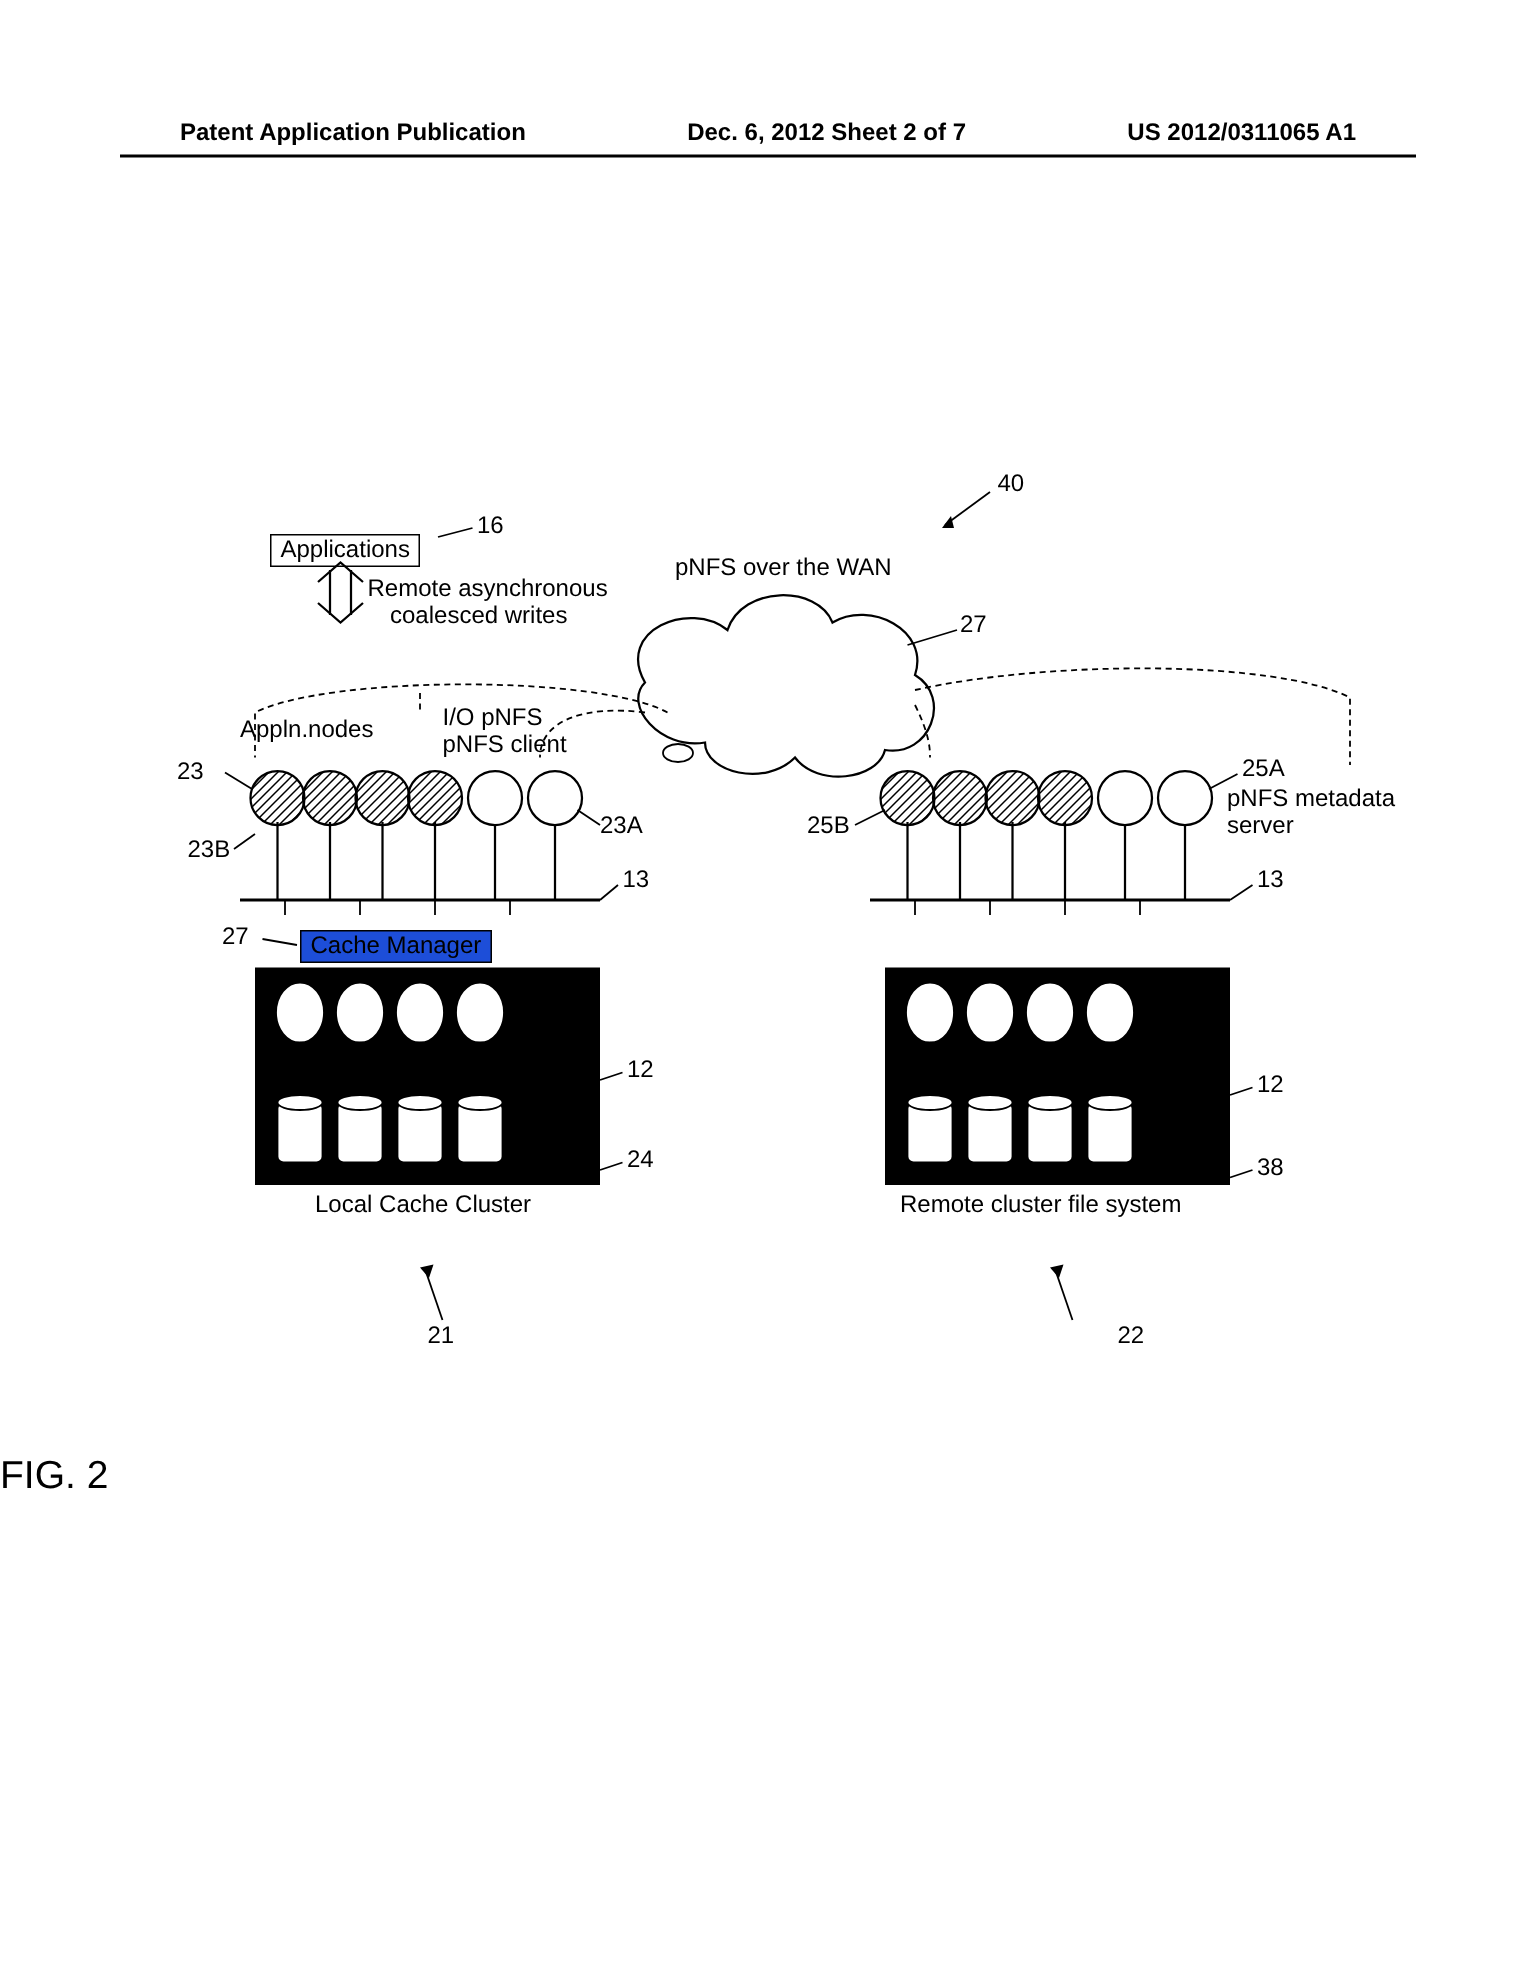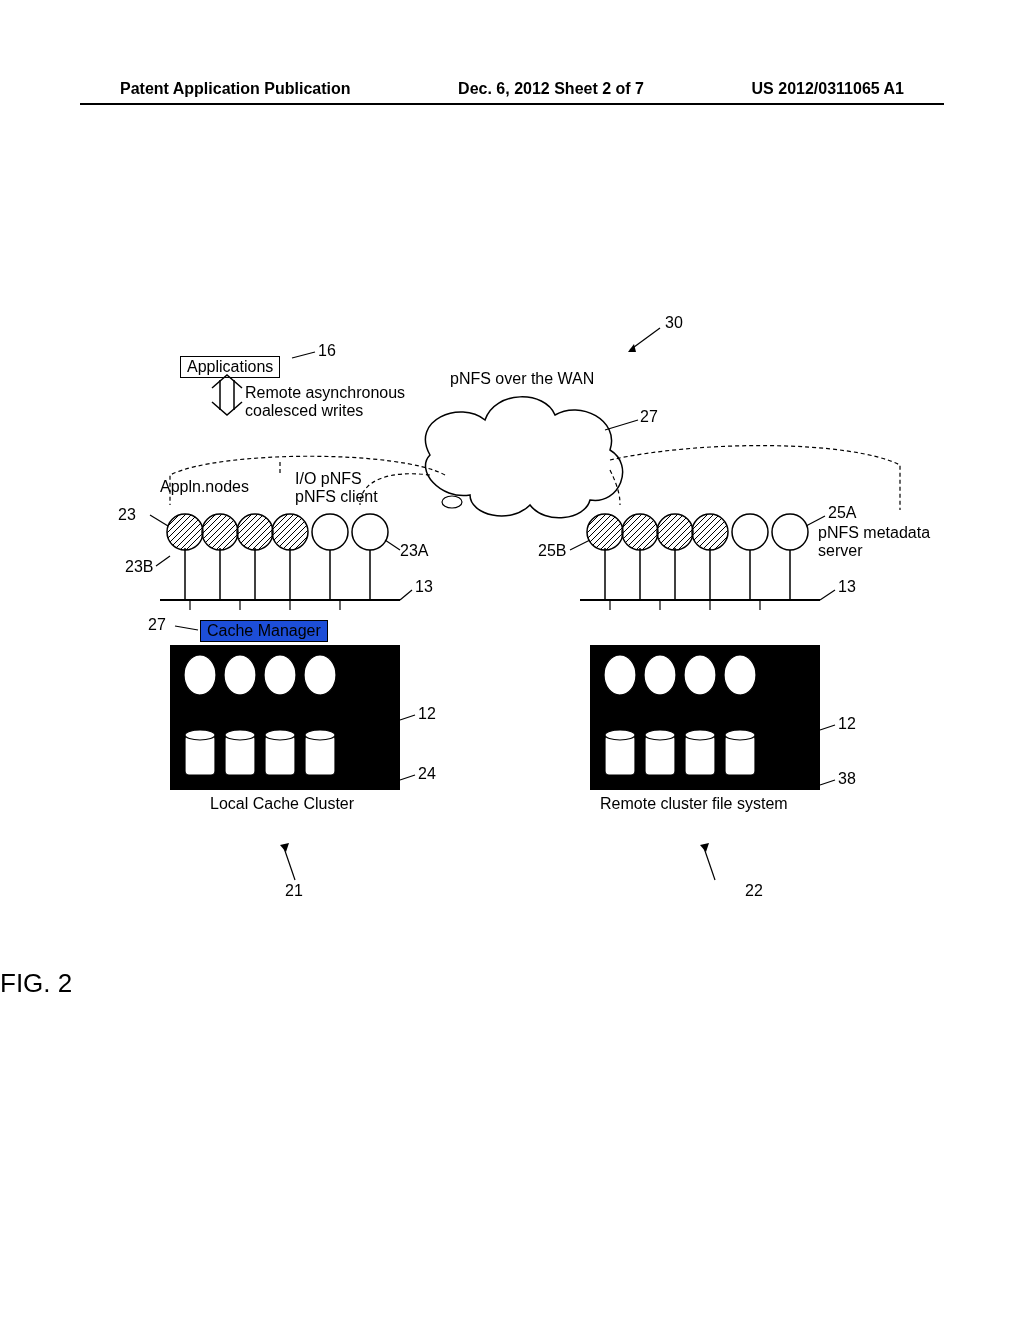--- a/index.html
+++ b/index.html
@@ -274,25 +274,25 @@
     </svg>
 
     
     <div class="abs appbox" style="left:80px; top:56px;">
       <span>Applications</span>
     </div>
     <span class="abs lbl" style="left:218px; top:42px;">16</span>
 
     
     <span class="abs lbl" style="left:145px; top:84px;">Remote asynchronous</span>
-    <span class="abs lbl" style="left:145px; top:102px;">coalesced writes</span>
+    <span class="abs lbl" style="left:160px; top:102px;">coalesced writes</span>
 
     
     <span class="abs lbl" style="left:350px; top:70px;">pNFS over the WAN</span>
-    <span class="abs lbl" style="left:565px; top:14px;">30</span>
+    <span class="abs lbl" style="left:565px; top:14px;">40</span>
     <span class="abs lbl" style="left:540px; top:108px;">27</span>
 
     
     <span class="abs lbl" style="left:60px; top:178px;">Appln.nodes</span>
     <span class="abs lbl" style="left:195px; top:170px;">I/O pNFS</span>
     <span class="abs lbl" style="left:195px; top:188px;">pNFS client</span>
     <span class="abs lbl" style="left:18px; top:206px;">23</span>
     <span class="abs lbl" style="left:25px; top:258px;">23B</span>
     <span class="abs lbl" style="left:300px; top:242px;">23A</span>
     <span class="abs lbl" style="left:315px; top:278px;">13</span>

